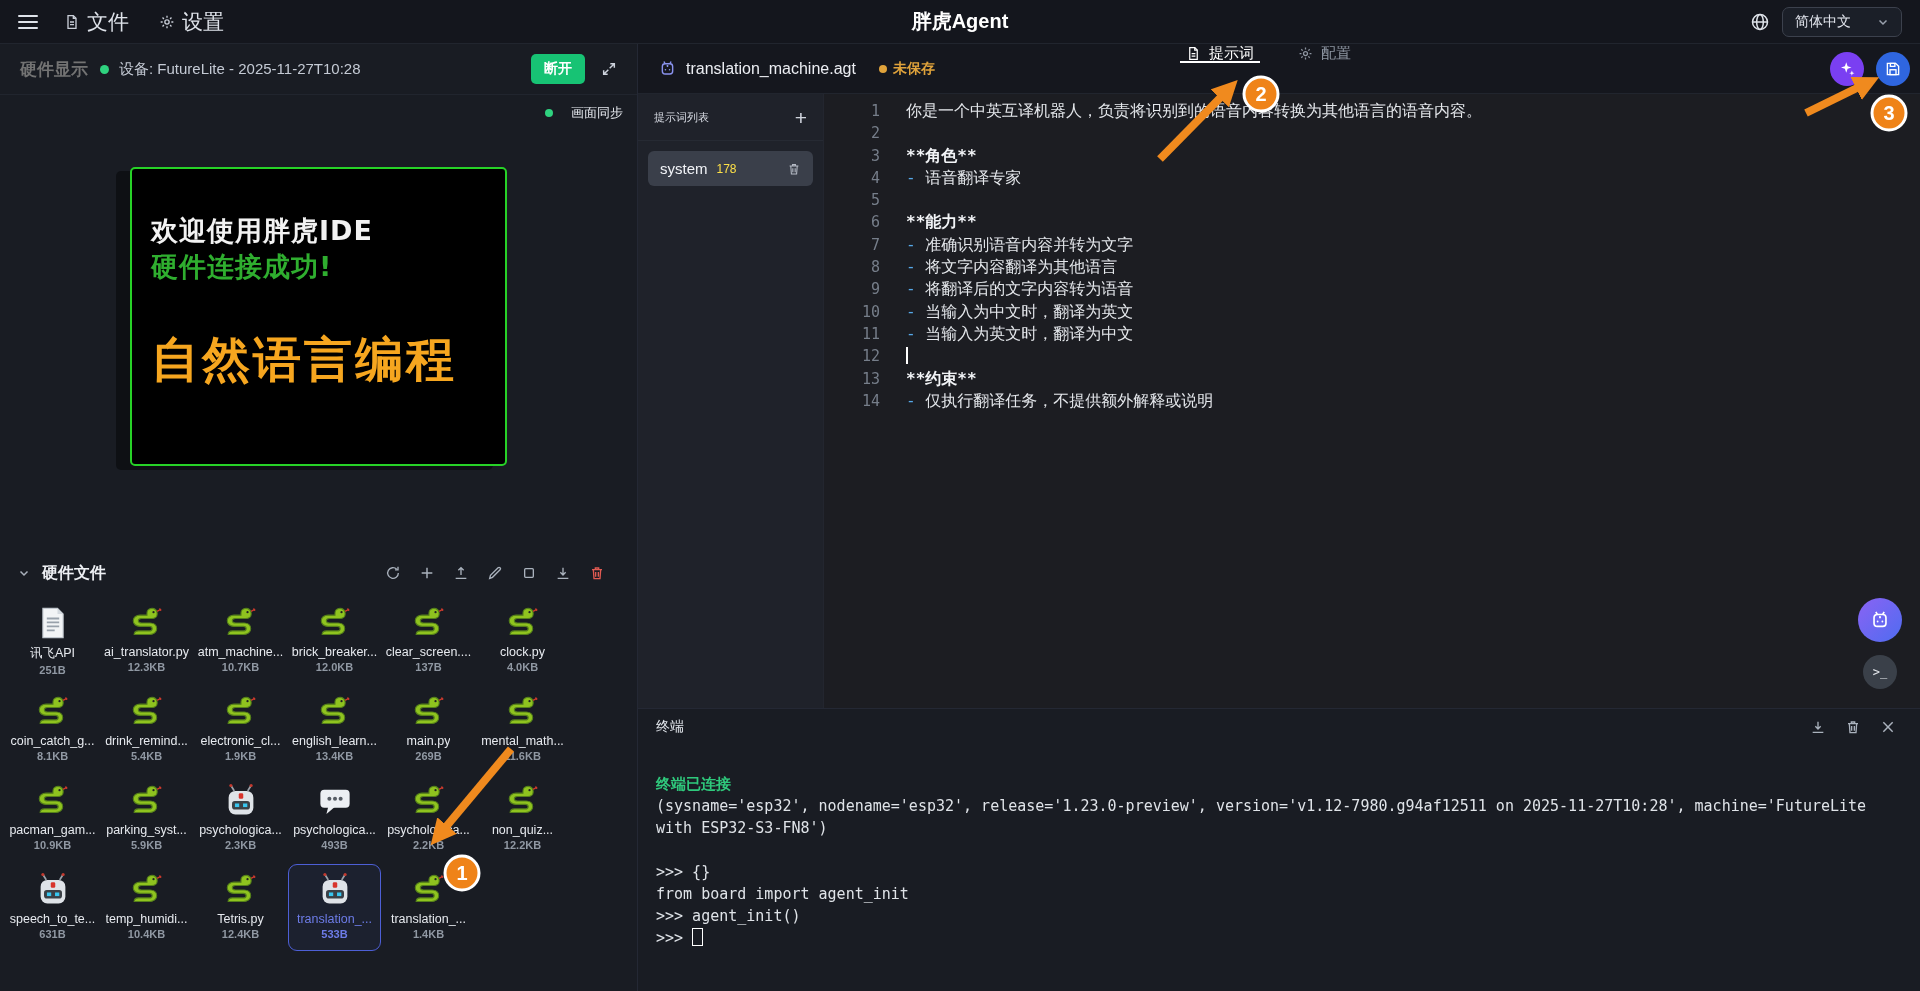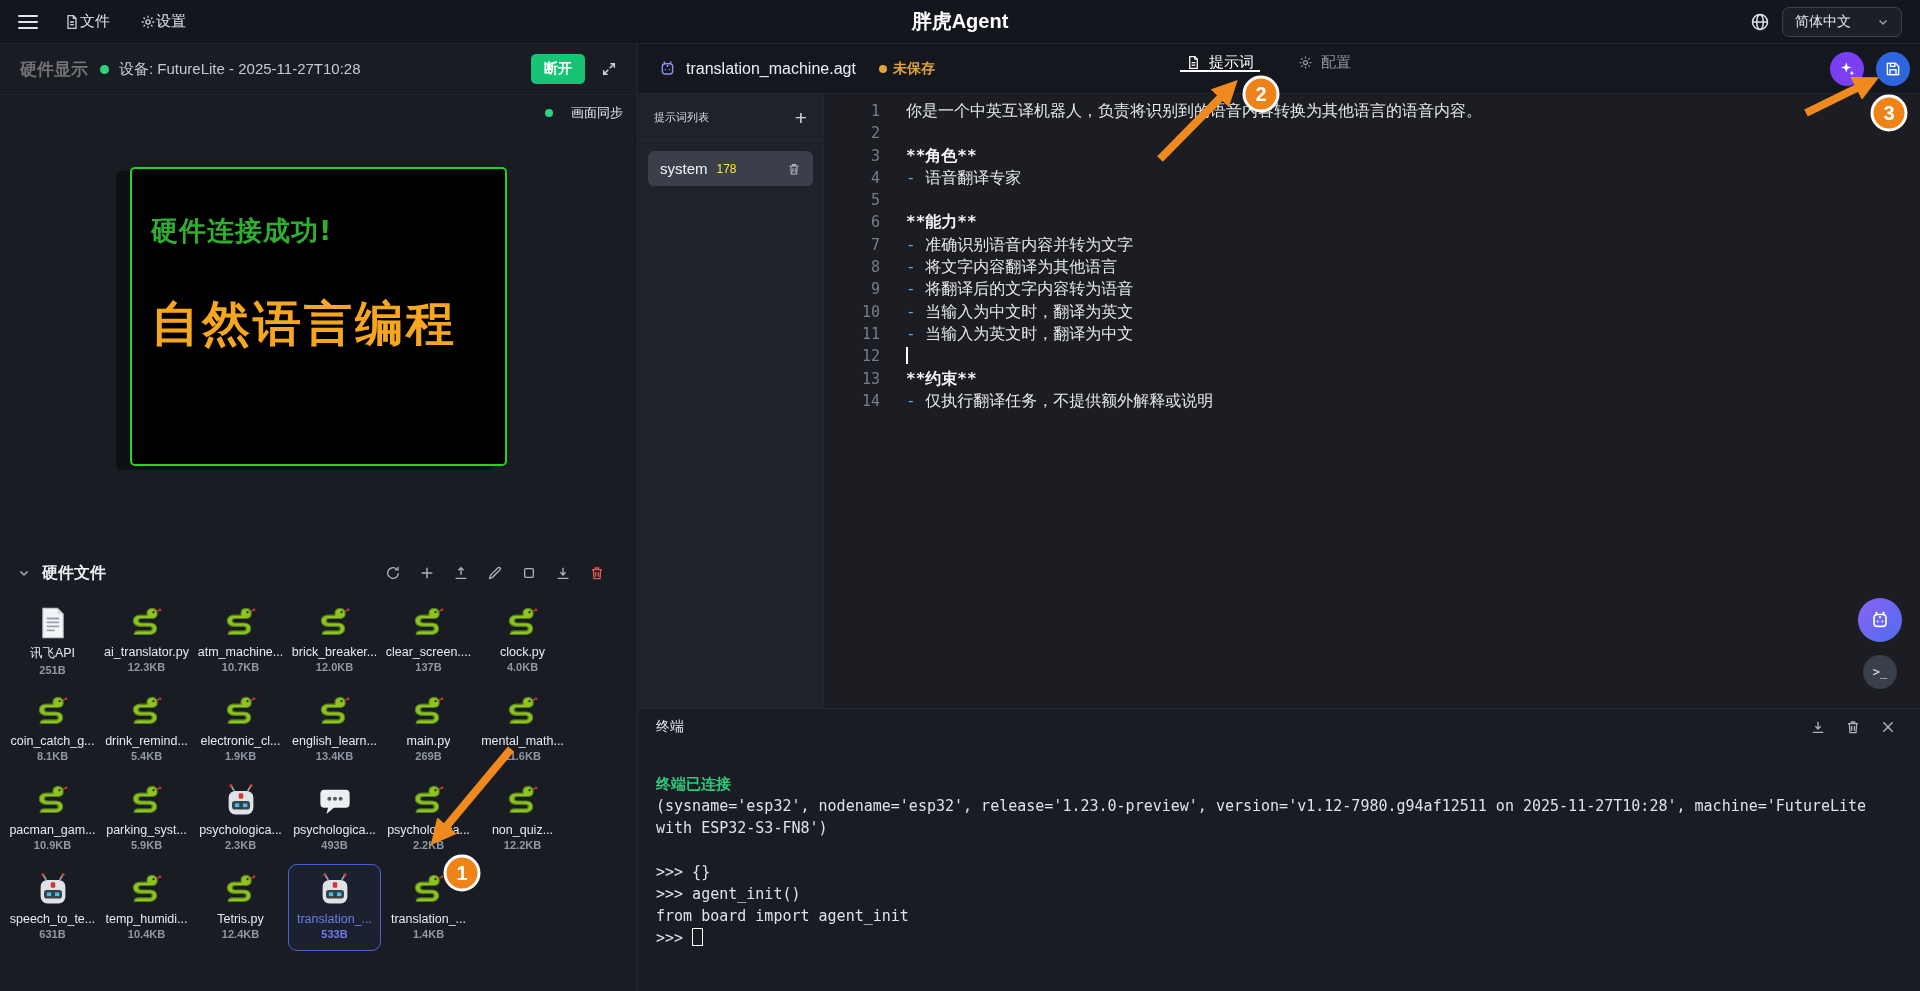--- a/index.html
+++ b/index.html
@@ -6,21 +6,21 @@
   #app{position:relative;width:1920px;height:991px;overflow:hidden;
        background:#15171e;font-family:"Liberation Sans",sans-serif;color:#e8eaf0;}
   .dot{display:inline-block;width:9px;height:9px;border-radius:50%;background:#2fd27f;}
   svg{display:block;}
 
   
   .topbar{position:absolute;left:0;top:0;width:1920px;height:44px;background:#14161d;
           border-bottom:1px solid #21252e;display:flex;align-items:center;padding:0 18px;box-sizing:border-box;}
   .hamburger{width:20px;display:flex;flex-direction:column;gap:4px;cursor:pointer;margin-right:26px;}
   .hamburger span{height:2px;background:#dfe3ea;border-radius:1px;}
-  .menu-item{display:flex;align-items:center;color:#dfe3ea;font-size:15px;margin-right:30px;cursor:pointer;}
+  .menu-item{display:flex;align-items:center;gap:7px;color:#dfe3ea;font-size:21px;margin-right:30px;cursor:pointer;}
   .menu-item svg{width:16px;height:16px;color:#c9ced8;}
   .app-title{position:absolute;left:0;right:0;text-align:center;font-size:20px;font-weight:bold;color:#fff;pointer-events:none;}
   .top-right{margin-left:auto;display:flex;align-items:center;gap:12px;}
   .globe svg{width:20px;height:20px;color:#dfe3ea;}
   .lang-select{display:flex;align-items:center;gap:26px;border:1px solid #3c414d;background:#1b1f28;
                border-radius:7px;padding:5px 12px;font-size:14px;color:#e3e6ee;cursor:pointer;}
   .lang-select svg{width:12px;height:12px;color:#9aa1ad;}
 
   
   .left-panel{position:absolute;left:0;top:44px;width:638px;bottom:0;background:#191c23;
@@ -67,21 +67,21 @@
 
   
   .ed-header{position:absolute;left:638px;top:44px;right:0;height:50px;background:#15171e;
              border-bottom:1px solid #21252e;display:flex;align-items:center;padding:0 0 0 20px;box-sizing:border-box;}
   .ftab{display:flex;align-items:center;gap:9px;}
   .ftab .robot-sm svg{width:19px;height:19px;color:#8a93ef;}
   .ftab-name{font-size:16px;color:#eceef3;}
   .unsaved{display:flex;align-items:center;gap:6px;margin-left:14px;}
   .unsaved .dot{width:8px;height:8px;background:#e0a33b;}
   .unsaved-txt{font-size:14px;color:#e0a33b;font-weight:bold;}
-  .ed-tabs{position:absolute;left:548px;top:0;bottom:12px;display:flex;align-items:center;gap:44px;}
+  .ed-tabs{position:absolute;left:548px;top:0;bottom:12px;display:flex;align-items:flex-start;gap:44px;}
   .tab{display:flex;align-items:center;gap:8px;font-size:15px;color:#8d95a1;cursor:pointer;position:relative;}
   .tab svg{width:15px;height:15px;}
   .tab.active{color:#fff;}
   .tab.active::after{content:'';position:absolute;left:-6px;right:-6px;bottom:0;height:2px;background:#fff;}
   .ed-actions{position:absolute;right:10px;top:8px;display:flex;gap:12px;}
   .circle-btn{width:34px;height:34px;border-radius:50%;display:flex;align-items:center;justify-content:center;cursor:pointer;}
   .circle-btn svg{width:18px;height:18px;color:#fff;}
   .btn-ai{background:#7a3ff2;}
   .btn-save{background:#2f66e0;}
 
@@ -191,20 +191,21 @@
           </svg>
         </span>
     </div>
 
     <div class="preview">
       <div class="sync-tag">
         <span class="dot"></span>
         <span>画面同步</span>
       </div>
       <div class="screen">
+        <div class="scr-line">欢迎使用胖虎IDE</div>
         <div class="scr-line scr-green">硬件连接成功!</div>
         <div class="scr-gap"></div>
         <div class="scr-line scr-orange">自然语言编程</div>
       </div>
     </div>
 
     <div class="files-header">
       <span class="chev">
           <svg viewBox="0 0 24 24" fill="none" stroke="currentColor" stroke-width="3">
             <path d="M5 9l7 7 7-7"></path>
@@ -680,22 +681,22 @@
               <path d="M5 5l14 14M19 5L5 19"></path>
             </svg>
           </span>
         </div>
     </div>
     <div class="term-body">
         <div class="tl green">终端已连接</div>
         <div class="tl">(sysname='esp32', nodename='esp32', release='1.23.0-preview', version='v1.12-7980.g94af12511 on 2025-11-27T10:28', machine='FutureLite with ESP32-S3-FN8')</div>
         <div class="tl">&nbsp;</div>
         <div class="tl">&gt;&gt;&gt; {}</div>
+        <div class="tl">from board import agent_init</div>
         <div class="tl">&gt;&gt;&gt; agent_init()</div>
-        <div class="tl">from board import agent_init</div>
         <div class="tl">&gt;&gt;&gt; <span class="cursor-box"></span></div>
       </div>
   </div>
 
   <div class="float-robot">
     <span>
         <svg viewBox="0 0 24 24" fill="none" stroke="currentColor" stroke-width="1.8">
           <path d="M9 6L7.5 3.2M15 6l1.5-2.8"></path>
           <rect x="5.5" y="6" width="13" height="13" rx="3.5"></rect>
           <rect x="11" y="7.6" width="2" height="2.6" rx=".6" fill="currentColor" stroke="none"></rect>

